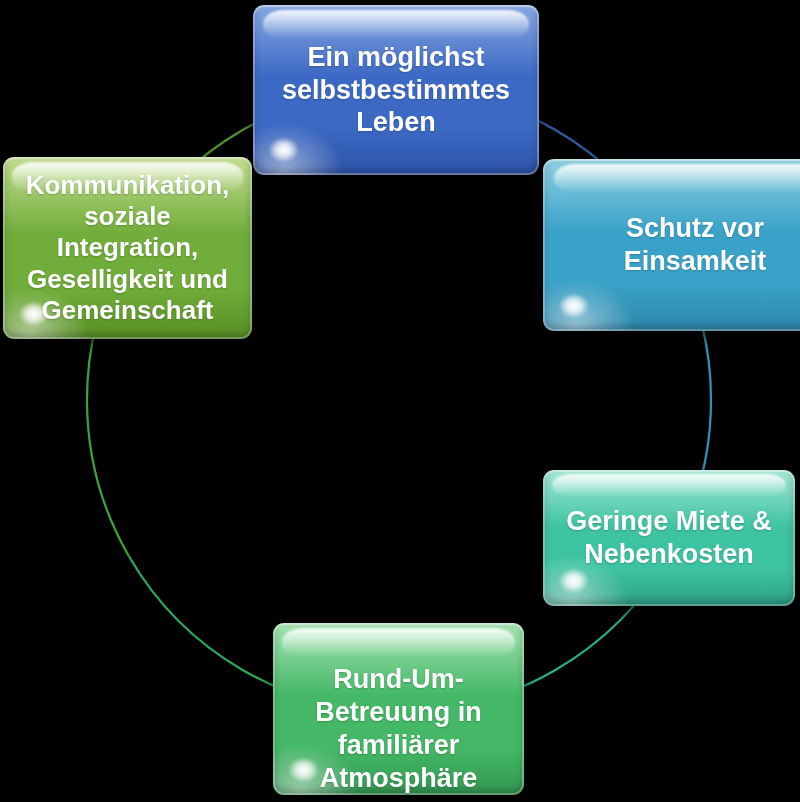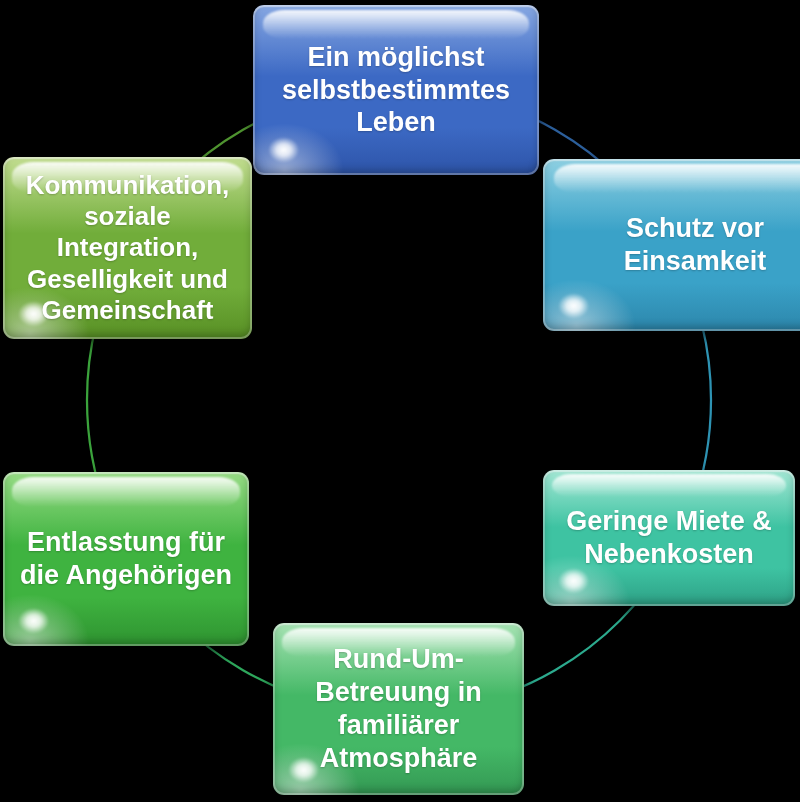--- a/index.html
+++ b/index.html
@@ -54,21 +54,21 @@
     font-size: 27px;
     line-height: 1.22;
     white-space: pre-line;
     padding: 0 8px;
     text-shadow: 0 1px 2px rgba(0,0,0,.22);
   }
 
   .node-0 { left: 253px; top: 5px;   width: 286px; height: 170px; }
   .node-1 { left: 543px; top: 159px; width: 304px; height: 172px; }
   .node-2 { left: 543px; top: 470px; width: 252px; height: 136px; }
-  .node-3 { left: 273px; top: 623px; width: 251px; height: 172px; }
+  .node-3 { left: 273px; top: 623px; width: 251px; height: 172px; align-items: flex-end; }
   .node-4 { left: 3px;   top: 472px; width: 246px; height: 174px; }
   .node-5 { left: 3px;   top: 157px; width: 249px; height: 182px; }
   .node-5 .label { font-size: 26px; line-height: 1.2; }
 </style>
 </head>
 <body>
 
 <div class="stage">
 
   <svg class="ring" viewBox="0 0 800 802" aria-hidden="true">
@@ -104,26 +104,20 @@
 
   <div class="node node-3" style="--c-base: #44b866; --c-light: #a6e3b3; --c-dark: #339853;">
     <span class="gloss"></span>
     <span class="spot"></span>
     <div class="label">Rund-Um-
 Betreuung in
 familiärer
 Atmosphäre</div>
   </div>
 
-  <div class="node node-4" style="--c-base: #3fb340; --c-light: #97dc85; --c-dark: #2e9330;">
-    <span class="gloss"></span>
-    <span class="spot"></span>
-    <div class="label">Entlasstung für
-die Angehörigen</div>
-  </div>
 
   <div class="node node-5" style="--c-base: #71ad3a; --c-light: #c2dd90; --c-dark: #578f24;">
     <span class="gloss"></span>
     <span class="spot"></span>
     <div class="label">Kommunikation,
 soziale
 Integration,
 Geselligkeit und
 Gemeinschaft</div>
   </div>

